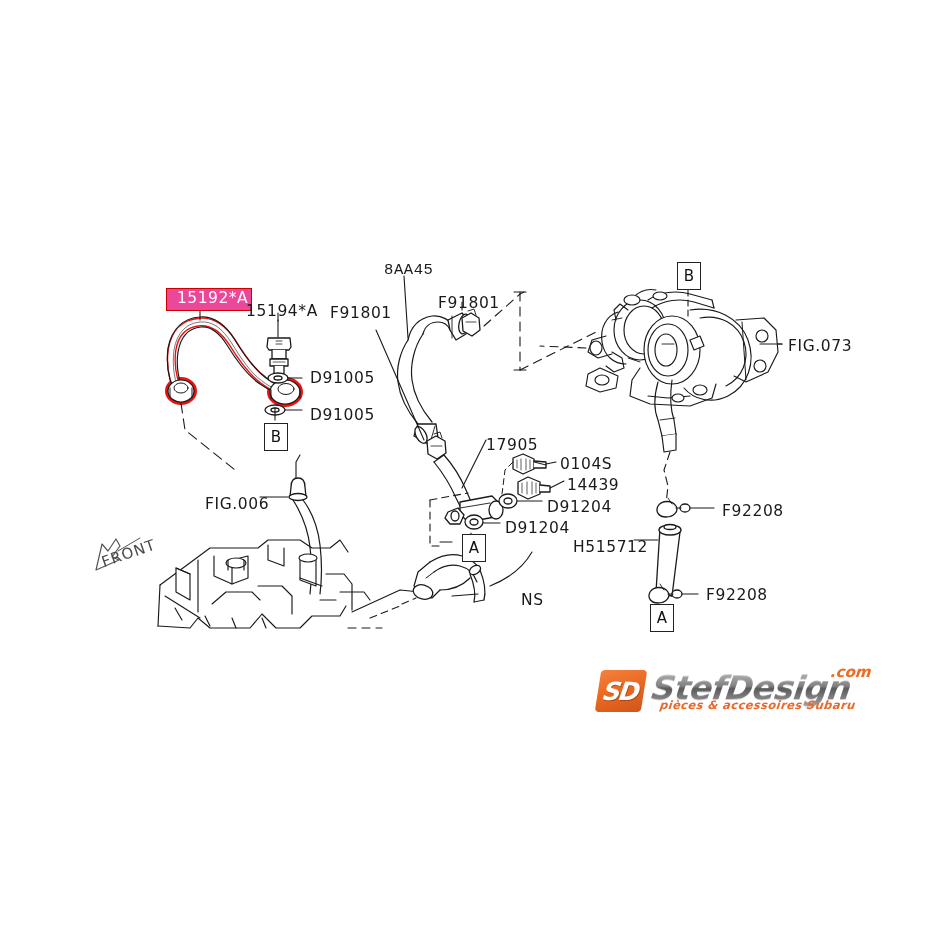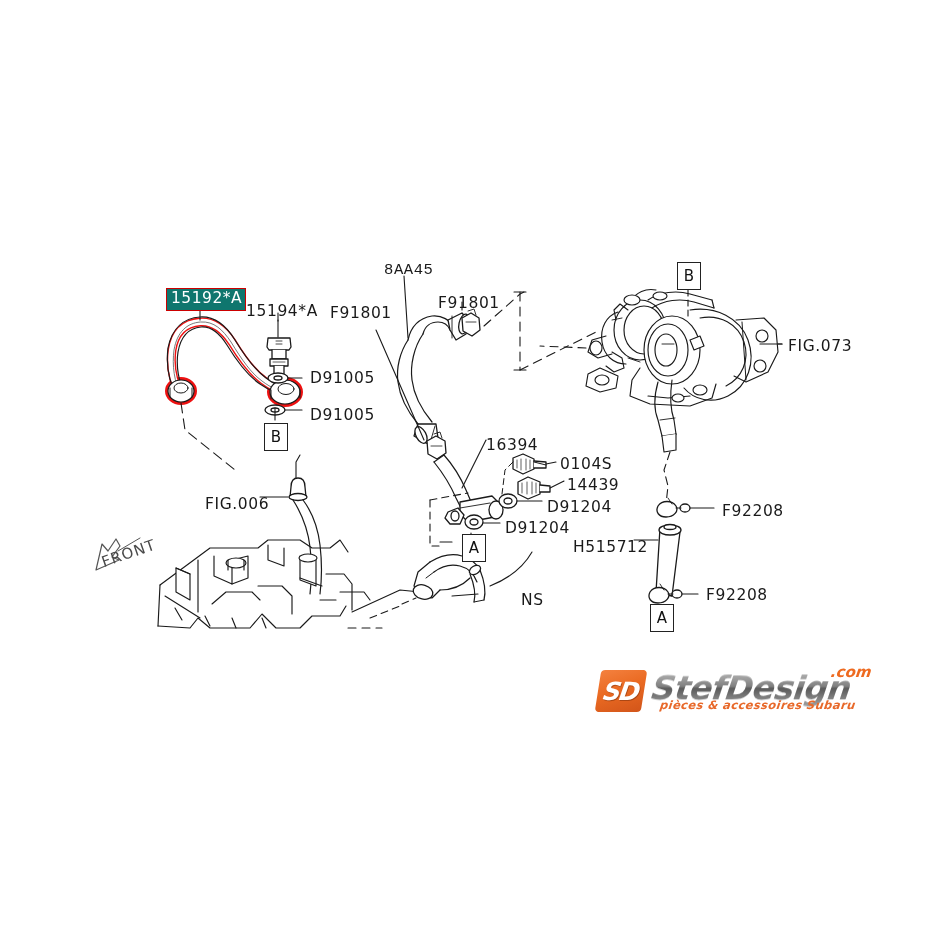--- a/index.html
+++ b/index.html
@@ -24,23 +24,23 @@
   .label {
     position: absolute;
     font-family: "DejaVu Sans", sans-serif;
     font-size: 15.5px;
     letter-spacing: 0.6px;
     color: #1a1a1a;
     white-space: nowrap;
     line-height: 1;
   }
   .label.hl {
-    background: #0f766e;
+    background: #ec4899;
     color: #ffffff;
-    padding: 2px 3px 3px 4px;
+    padding: 2px 3px 3px 10px;
     border: 1px solid #cc0000;
     letter-spacing: 0.5px;
   }
   .callout {
     position: absolute;
     width: 22px;
     height: 26px;
     border: 1.3px solid #222;
     background: #fff;
     font-family: "DejaVu Sans", sans-serif;
@@ -420,21 +420,21 @@
   </svg>
 
   <div class="label hl" style="left:166px; top:288px;">15192*A</div>
   <div class="label" style="left:246px; top:304px;">15194*A</div>
   <div class="label" style="left:330px; top:306px;">F91801</div>
   <div class="label" style="left:384px; top:263px;font-family:Liberation Mono, monospace;">8AA45</div>
   <div class="label" style="left:438px; top:296px;">F91801</div>
   <div class="label" style="left:310px; top:371px;">D91005</div>
   <div class="label" style="left:310px; top:408px;">D91005</div>
   <div class="label" style="left:788px; top:339px;text-align:center;">FIG.073</div>
-  <div class="label" style="left:486px; top:438px;">16394</div>
+  <div class="label" style="left:486px; top:438px;">17905</div>
   <div class="label" style="left:560px; top:457px;">0104S</div>
   <div class="label" style="left:567px; top:478px;">14439</div>
   <div class="label" style="left:547px; top:500px;">D91204</div>
   <div class="label" style="left:505px; top:521px;">D91204</div>
   <div class="label" style="left:722px; top:504px;">F92208</div>
   <div class="label" style="left:573px; top:540px;">H515712</div>
   <div class="label" style="left:706px; top:588px;">F92208</div>
   <div class="label" style="left:205px; top:497px;">FIG.006</div>
   <div class="label" style="left:486px; top:593px;margin-left:35px;">NS</div>
 

